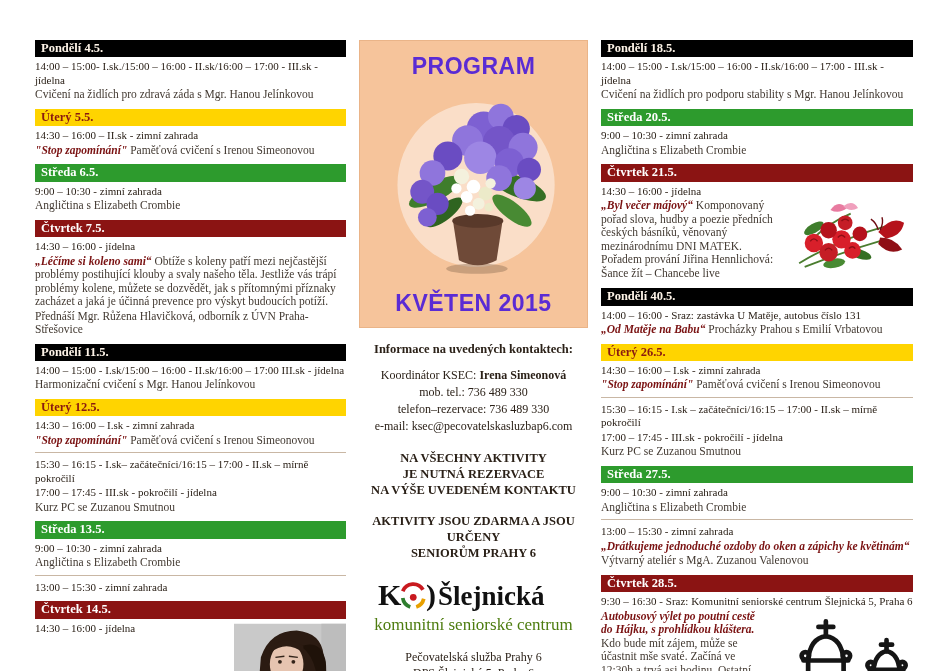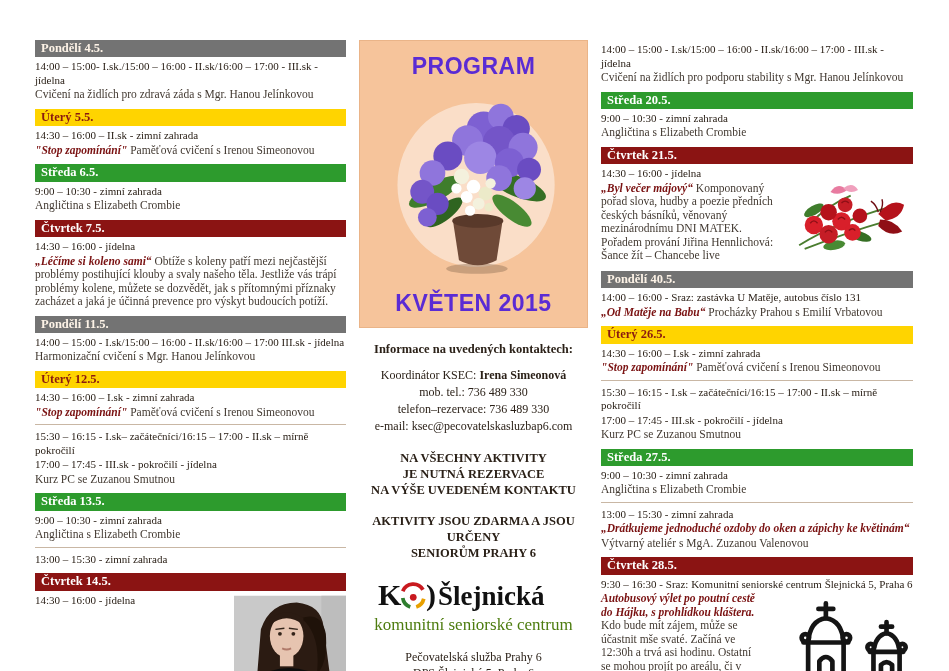--- a/index.html
+++ b/index.html
@@ -7,21 +7,21 @@
     width:949px;height:671px;overflow:hidden;background:#ffffff;
     font-family:"Liberation Serif","DejaVu Serif",serif;color:#423931;
   }
   .page{display:flex;gap:13px;padding:40px 0 0 35px;box-sizing:border-box;}
   .col-left{width:311px;flex:none;}
   .col-mid{width:229px;flex:none;}
   .col-right{width:312px;flex:none;}
 
   .day{margin-bottom:7px;}
   .bar{font-weight:bold;font-size:12.5px;line-height:1.15;padding:1px 6px 2px;}
-  .monday{background:#737373;color:#fdf3e7;}
+  .monday{background:#000000;color:#fdf3e7;}
   .tuesday{background:#ffd400;color:#8a1a10;}
   .wednesday{background:#2d9b2d;color:#ffffff;}
   .thursday{background:#8b1413;color:#ffffff;}
 
   .day-body{padding-top:2px;}
   p{margin:1px 0;}
   .time{font-weight:normal;font-size:11px;line-height:13.5px;color:#2b2118;}
   .body{font-size:11.5px;line-height:13.5px;color:#423931;}
   .qt{font-weight:bold;font-style:italic;color:#7a1212;}
   .bold{font-weight:bold;color:#2b2118;}
@@ -74,20 +74,21 @@
         <p class="time">9:00 – 10:30 - zimní zahrada</p>
         <p class="body">Angličtina s Elizabeth Crombie</p>
       </div>
     </div>
 
     <div class="day">
       <div class="bar thursday"><span>Čtvrtek 7.5.</span></div>
       <div class="day-body">
         <p class="time">14:30 – 16:00 - jídelna</p>
         <p class="body"><span class="qt">„Léčíme si koleno sami“</span> <span>Obtíže s koleny patří mezi nejčastější problémy postihující klouby a svaly našeho těla. Jestliže vás trápí problémy kolene, můžete se dozvědět, jak s přítomnými příznaky zacházet a jaká je účinná prevence pro výskyt budoucích potíží.</span></p>
+        <p class="body">Přednáší Mgr. Růžena Hlavičková, odborník z ÚVN Praha-Střešovice</p>
       </div>
     </div>
 
     <div class="day">
       <div class="bar monday"><span>Pondělí 11.5.</span></div>
       <div class="day-body">
         <p class="time">14:00 – 15:00 - I.sk/15:00 – 16:00 - II.sk/16:00 – 17:00 III.sk - jídelna</p>
         <p class="body">Harmonizační cvičení s Mgr. Hanou Jelínkovou</p>
       </div>
     </div>
@@ -209,20 +210,21 @@
     <div class="footer">
       <div>Pečovatelská služba Prahy 6</div>
       <div>DPS Šlejnická 5, Praha 6</div>
     </div>
 
   </div>
 
   <div class="col-right">
 
     <div class="day">
+      <div class="bar monday"><span>Pondělí 18.5.</span></div>
       <div class="day-body">
         <p class="time">14:00 – 15:00 - I.sk/15:00 – 16:00 - II.sk/16:00 – 17:00 - III.sk - jídelna</p>
         <p class="body">Cvičení na židlích pro podporu stability s Mgr. Hanou Jelínkovou</p>
       </div>
     </div>
 
     <div class="day">
       <div class="bar wednesday"><span>Středa 20.5.</span></div>
       <div class="day-body">
         <p class="time">9:00 – 10:30 - zimní zahrada</p>

